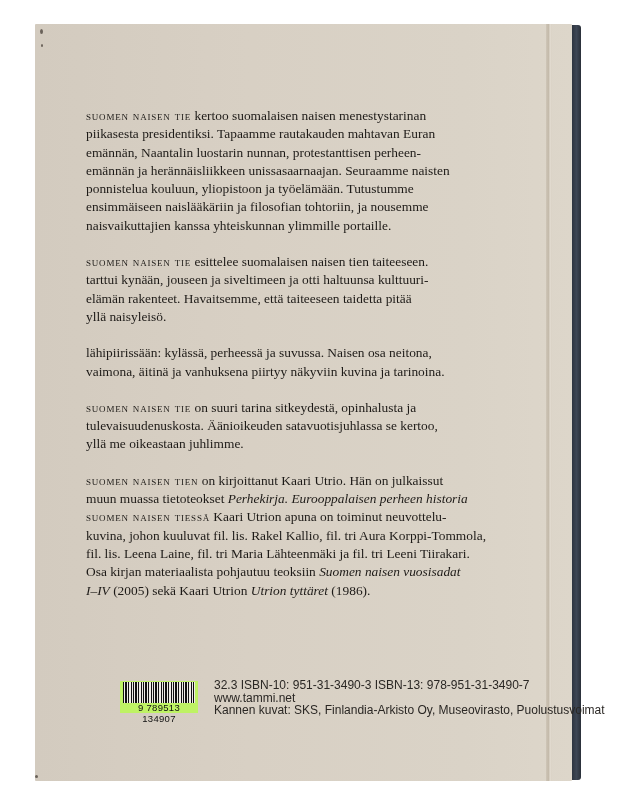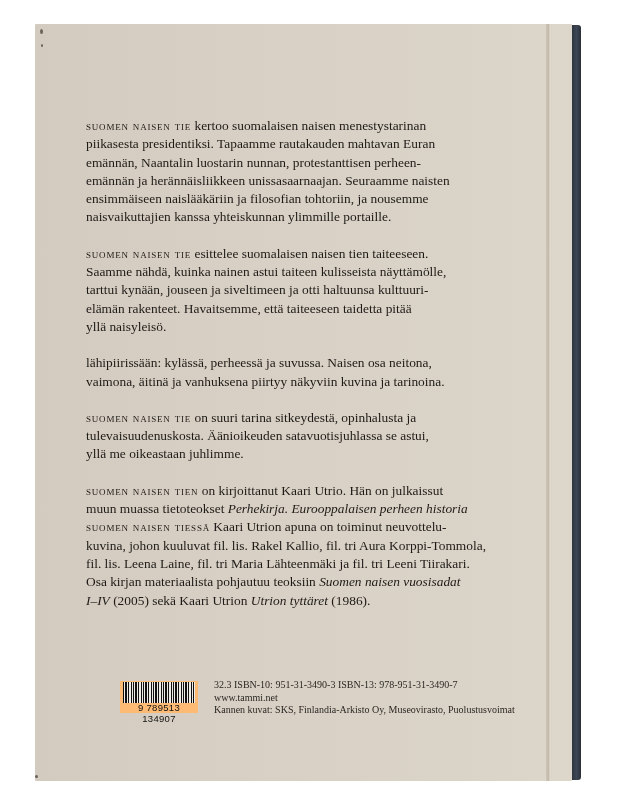--- a/index.html
+++ b/index.html
@@ -23,47 +23,47 @@
   .spine-edge {
     position: absolute; left: 537px; top: 1px; width: 9px; height: 755px;
     background: linear-gradient(90deg, #2e3540, #3d4654 50%, #2a3039);
     border-radius: 0 3px 3px 0;
   }
   .text {
     position: absolute; left: 86px; top: 103px; width: 430px;
     font-family: "Liberation Serif", "DejaVu Serif", serif;
     font-size: 13.4px; line-height: 18.3px; color: #1d1a17;
   }
-  .para { margin: 14px 0 18px 0; }
+  .para { margin: 4px 0 18px 0; }
   .para.tight { margin-bottom: 0; }
   .sc {
     font-variant: small-caps; text-transform: lowercase; letter-spacing: 0.8px;
     font-size: 13px;
   }
   .line { display: block; white-space: nowrap; }
   em { font-style: italic; }
   .barcode-wrap {
     position: absolute; left: 120px; top: 681px; width: 78px; height: 32px;
-    background: #fdba74;
+    background: #bef264;
   }
   .bars {
     position: absolute; left: 3px; top: 1px; width: 72px; height: 21px;
     background: repeating-linear-gradient(90deg,
       #111 0 1px, #f0ede7 1px 2px, #111 2px 4px, #f0ede7 4px 5px,
       #111 5px 6px, #f0ede7 6px 8px, #111 8px 9px, #f0ede7 9px 10px);
   }
   .barcode-num {
     position: absolute; left: 0; top: 21px; width: 78px; text-align: center;
     font-family: "Liberation Sans", "DejaVu Sans", sans-serif; font-size: 9.5px;
     color: #111; letter-spacing: 0.3px; line-height: 11px;
   }
   .meta {
     position: absolute; left: 214px; top: 679px;
-    font-family: Liberation Serif, serif;
-    font-size: 10px; line-height: 12.5px; color: #2a2724; white-space: nowrap;
+    font-family: Liberation Sans, sans-serif;
+    font-size: 12px; line-height: 12.5px; color: #2a2724; white-space: nowrap;
   }
   .mark { position: absolute; background: #6a625a; border-radius: 50%; }
 </style>
 </head>
 <body>
 
 <div class="book">
   <div class="cover"></div>
   <div class="hinge"></div>
   <div class="spine-edge"></div>
@@ -71,37 +71,37 @@
   <div class="mark" style="left:6px;top:20px;width:2px;height:3px;"></div>
   <div class="mark" style="left:0px;top:751px;width:3px;height:3px;"></div>
 </div>
 
 <div class="text" id="blurb">
     <div class="para">
       <span class="line"><span class="sc">Suomen naisen tie</span><span> kertoo suomalaisen naisen menestystarinan</span></span>
       <span class="line"><span>piikasesta presidentiksi. Tapaamme rautakauden mahtavan Euran</span></span>
       <span class="line"><span>emännän, Naantalin luostarin nunnan, protestanttisen perheen-</span></span>
       <span class="line"><span>emännän ja herännäisliikkeen unissasaarnaajan. Seuraamme naisten</span></span>
+      <span class="line"><span>ponnistelua kouluun, yliopistoon ja työelämään. Tutustumme</span></span>
       <span class="line"><span>ensimmäiseen naislääkäriin ja filosofian tohtoriin, ja nousemme</span></span>
       <span class="line"><span>naisvaikuttajien kanssa yhteiskunnan ylimmille portaille.</span></span>
     </div>
     <div class="para">
       <span class="line"><span class="sc">Suomen naisen tie</span><span> esittelee suomalaisen naisen tien taiteeseen.</span></span>
-      <span class="line"><span>Saamme nähdä, kuinka nainen astui taiteen kulisseista näyttämölle,</span></span>
       <span class="line"><span>tarttui kynään, jouseen ja siveltimeen ja otti haltuunsa kulttuuri-</span></span>
       <span class="line"><span>elämän rakenteet. Havaitsemme, että taiteeseen taidetta pitää</span></span>
       <span class="line"><span>yllä naisyleisö.</span></span>
     </div>
     <div class="para">
       <span class="line"><span>lähipiirissään: kylässä, perheessä ja suvussa. Naisen osa neitona,</span></span>
       <span class="line"><span>vaimona, äitinä ja vanhuksena piirtyy näkyviin kuvina ja tarinoina.</span></span>
     </div>
     <div class="para">
       <span class="line"><span class="sc">Suomen naisen tie</span><span> on suuri tarina sitkeydestä, opinhalusta ja</span></span>
-      <span class="line"><span>tulevaisuudenuskosta. Äänioikeuden satavuotisjuhlassa se astui,</span></span>
+      <span class="line"><span>tulevaisuudenuskosta. Äänioikeuden satavuotisjuhlassa se kertoo,</span></span>
       <span class="line"><span>yllä me oikeastaan juhlimme.</span></span>
     </div>
     <div class="para tight">
       <span class="line"><span class="sc">Suomen naisen tien</span><span> on kirjoittanut Kaari Utrio. Hän on julkaissut</span></span>
       <span class="line"><span>muun muassa tietoteokset </span><em>Perhekirja. Eurooppalaisen perheen historia</em></span>
       <span class="line"><span class="sc">Suomen naisen tiessä</span><span> Kaari Utrion apuna on toiminut neuvottelu-</span></span>
       <span class="line"><span>kuvina, johon kuuluvat fil. lis. Rakel Kallio, fil. tri Aura Korppi-Tommola,</span></span>
       <span class="line"><span>fil. lis. Leena Laine, fil. tri Maria Lähteenmäki ja fil. tri Leeni Tiirakari.</span></span>
       <span class="line"><span>Osa kirjan materiaalista pohjautuu teoksiin </span><em>Suomen naisen vuosisadat</em></span>
       <span class="line"><em>I–IV</em><span> (2005) sekä Kaari Utrion </span><em>Utrion tyttäret</em><span> (1986).</span></span>

